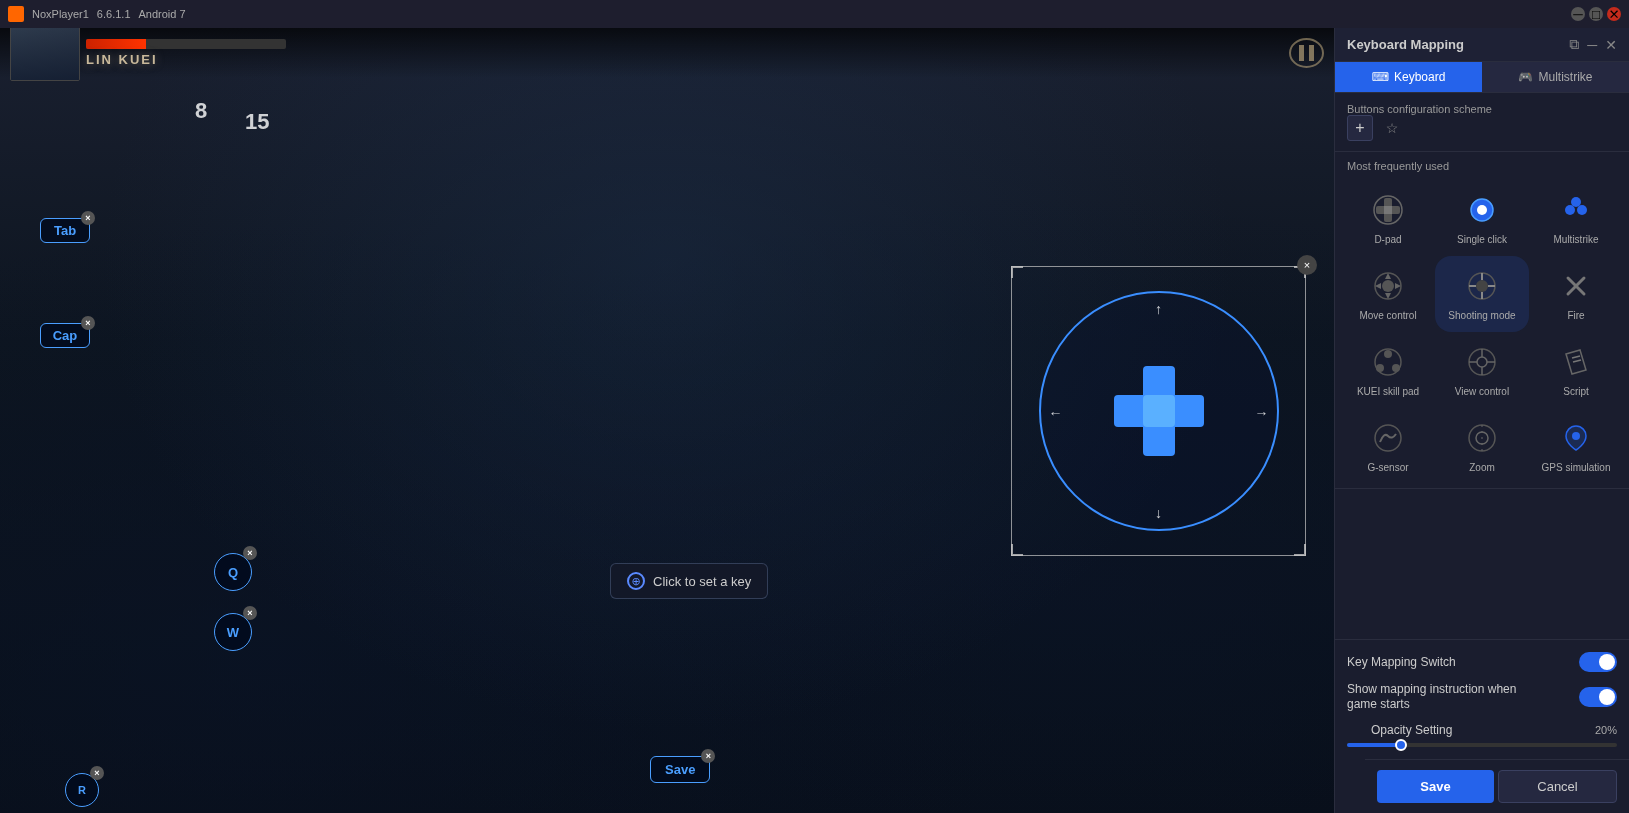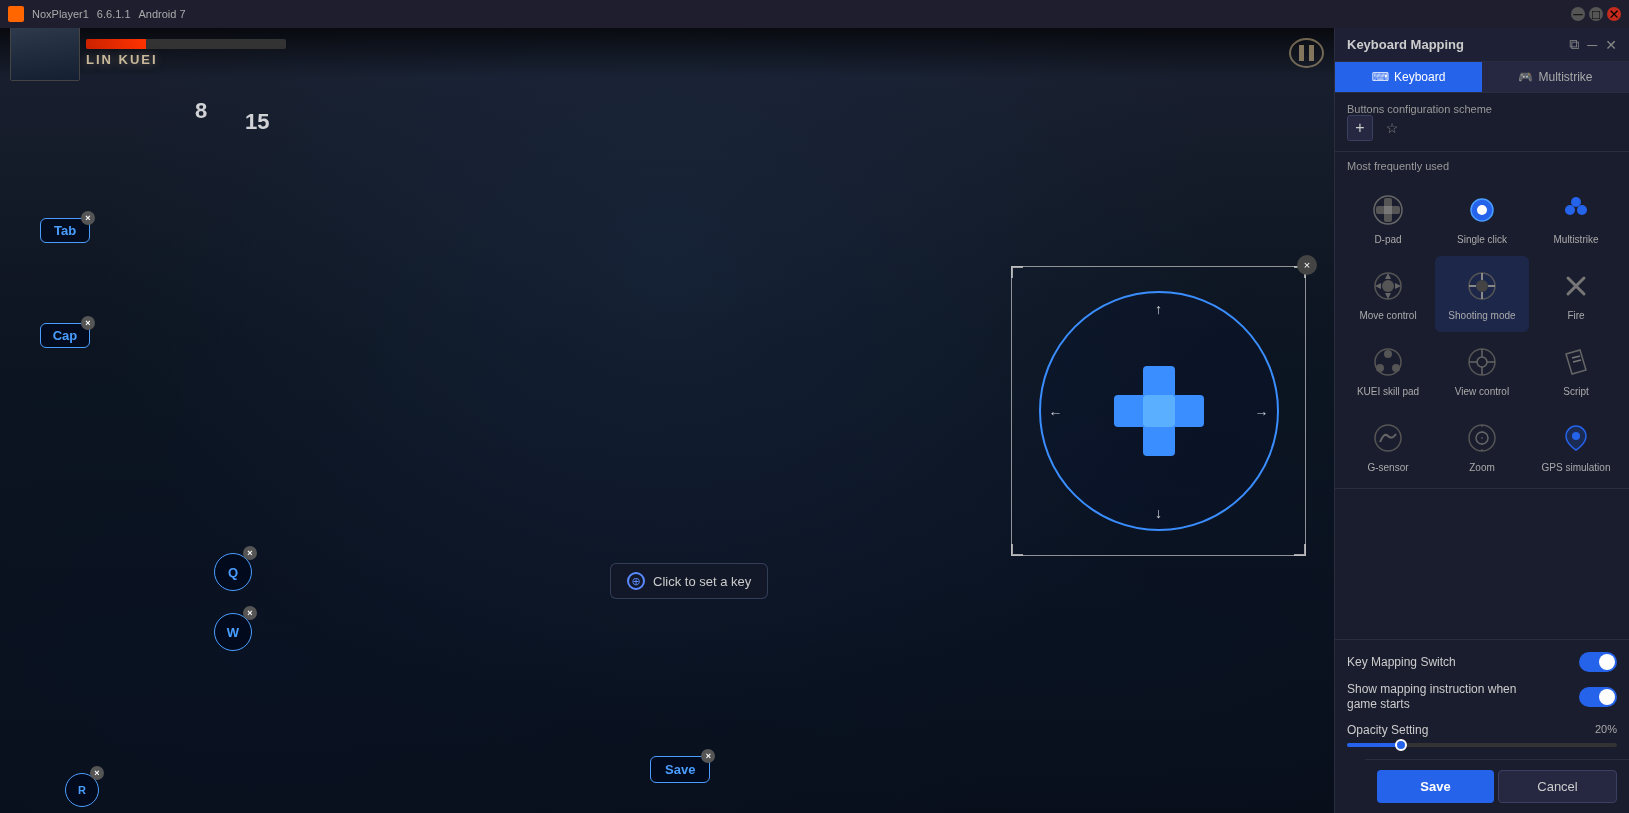--- a/index.html
+++ b/index.html
@@ -513,23 +513,24 @@
       width: 16px;
       height: 16px;
       background: white;
       border-radius: 50%;
     }
     .opacity-section {
       margin-top: 6px;
     }
     .opacity-row {
       display: flex;
-      align-items: flex-start;
+      align-items: center;
       justify-content: space-between;
       margin-bottom: 6px;
+      margin-left: 24px;
     }
     .opacity-slider-track {
       width: 100%;
       height: 4px;
       background: #333;
       border-radius: 2px;
       position: relative;
       margin-top: 4px;
     }
     .opacity-slider-fill {
@@ -755,21 +756,21 @@
             <circle cx="16" cy="16" r="6" fill="#555"></circle>
             <polygon points="16,3 19,9 13,9" fill="#666"></polygon>
             <polygon points="16,29 19,23 13,23" fill="#666"></polygon>
             <polygon points="3,16 9,13 9,19" fill="#666"></polygon>
             <polygon points="29,16 23,13 23,19" fill="#666"></polygon>
           </svg>
         </div>
         <span class="control-label">Move control</span>
       </div>
 
-      <div class="control-item" style="background:rgba(37,99,235,0.15);border-radius:6px;">
+      <div class="control-item" style="background:rgba(37,99,235,0.15);border-radius:16px;">
         <div class="control-icon">
           <svg viewBox="0 0 32 32" fill="none">
             <circle cx="16" cy="16" r="13" stroke="#555" stroke-width="1.5"></circle>
             <circle cx="16" cy="16" r="6" fill="#444"></circle>
             <line x1="16" y1="3" x2="16" y2="10" stroke="#888" stroke-width="2"></line>
             <line x1="16" y1="22" x2="16" y2="29" stroke="#888" stroke-width="2"></line>
             <line x1="3" y1="16" x2="10" y2="16" stroke="#888" stroke-width="2"></line>
             <line x1="22" y1="16" x2="29" y2="16" stroke="#888" stroke-width="2"></line>
           </svg>
         </div>

